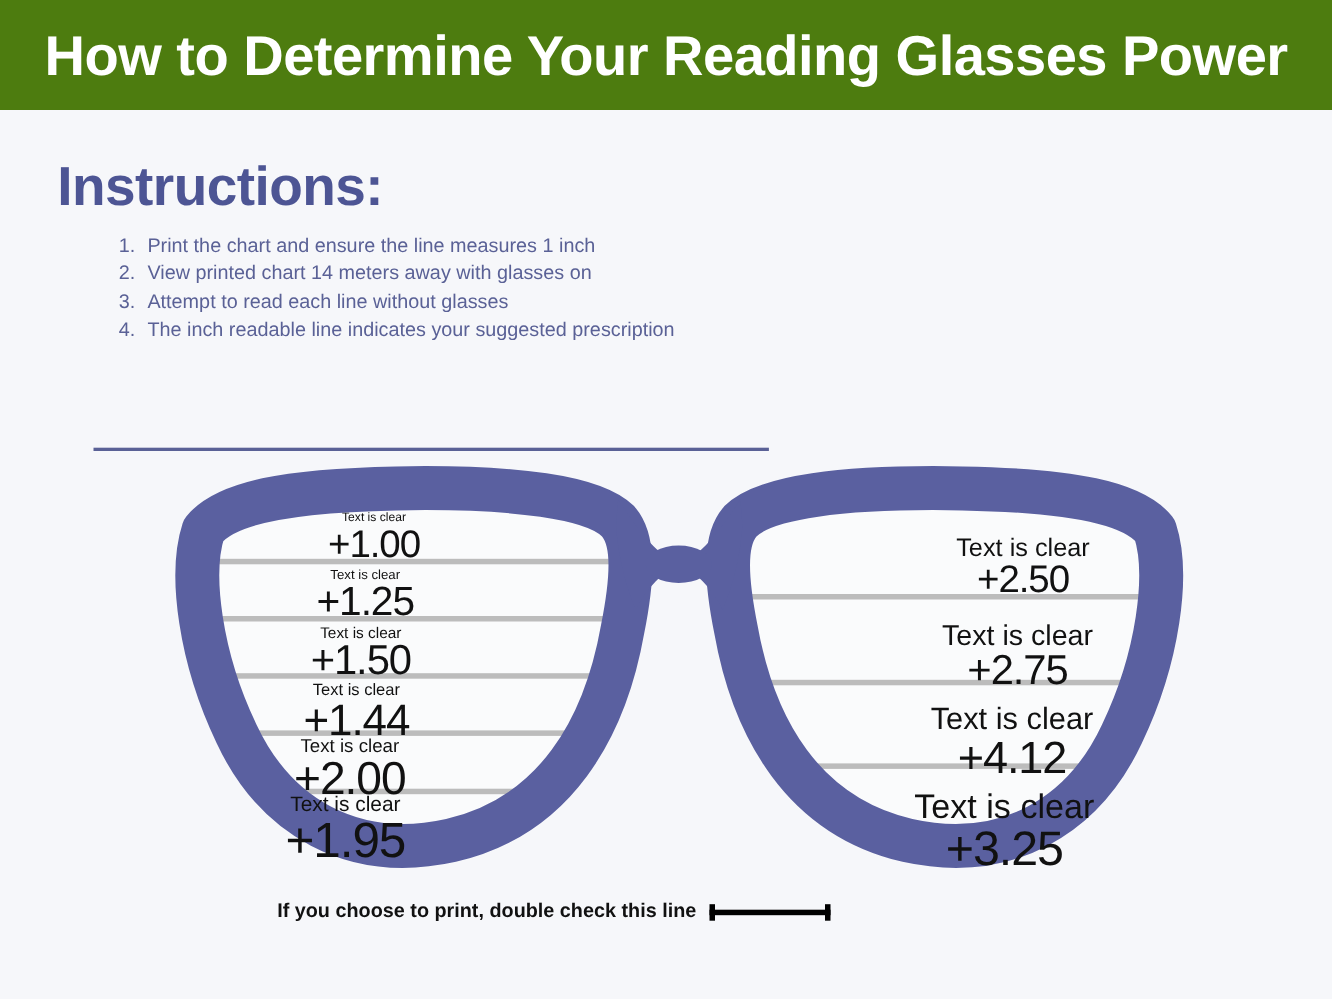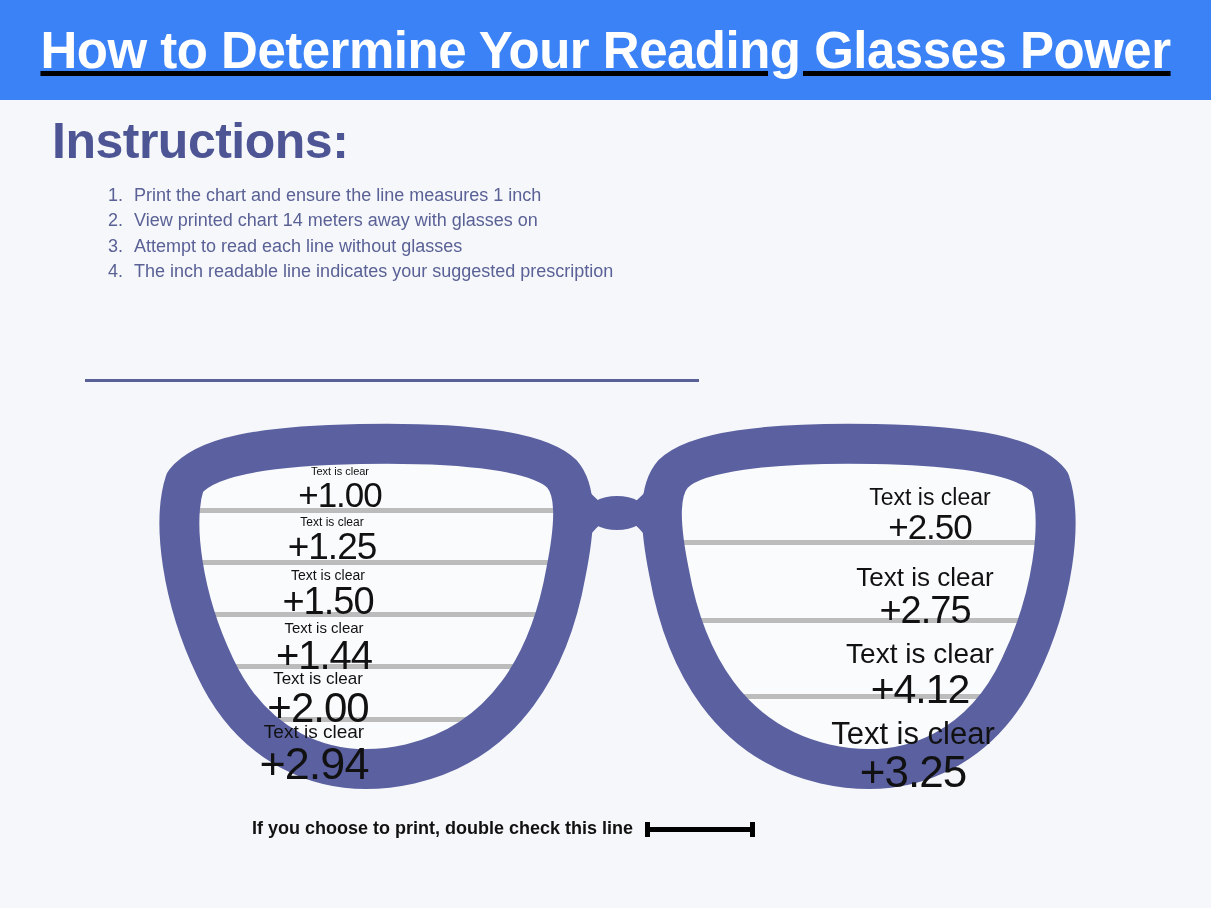--- a/index.html
+++ b/index.html
@@ -15,40 +15,39 @@
     position: relative;
   }
 
   
   .header-banner {
     position: absolute;
     left: 0;
     top: 0;
     width: 1211px;
     height: 100px;
-    background: #3b82f6;
+    background: #4d7c0f;
     display: flex;
     align-items: center;
     justify-content: center;
-    text-decoration: underline;
   }
   .header-title {
     color: #ffffff;
     font-size: 51px;
     font-weight: 700;
     letter-spacing: -0.5px;
     line-height: 1;
     white-space: nowrap;
   }
 
   
   .instructions-section {
     position: absolute;
     left: 0;
-    top: 88px;
+    top: 116px;
     width: 1196px;
   }
   .instructions-heading {
     margin: 0;
     padding: 26px 0 0 52px;
     font-size: 50px;
     font-weight: 700;
     color: #4d5594;
     letter-spacing: -0.5px;
     line-height: 1.1;
@@ -276,21 +275,21 @@
     <div class="lens-row" style="left:104px; top:196px; width:220px;">
       <span class="row-caption" style="font-size:15px;">Text is clear</span>
       <span class="row-power" style="font-size:40px;">+1.44</span>
     </div>
     <div class="lens-row" style="left:98px; top:246px; width:220px;">
       <span class="row-caption" style="font-size:17px;">Text is clear</span>
       <span class="row-power" style="font-size:42px;">+2.00</span>
     </div>
     <div class="lens-row" style="left:94px; top:298px; width:220px;">
       <span class="row-caption" style="font-size:19px;">Text is clear</span>
-      <span class="row-power" style="font-size:45px;">+2.94</span>
+      <span class="row-power" style="font-size:45px;">+1.95</span>
     </div>
   </div>
 
   <div class="lens-text lens-right">
     <div class="lens-row" style="left:155px; top:62px; width:240px;">
       <span class="row-caption" style="font-size:23px;">Text is clear</span>
       <span class="row-power" style="font-size:35px;">+2.50</span>
     </div>
     <div class="lens-row" style="left:150px; top:140px; width:240px;">
       <span class="row-caption" style="font-size:26px;">Text is clear</span>

